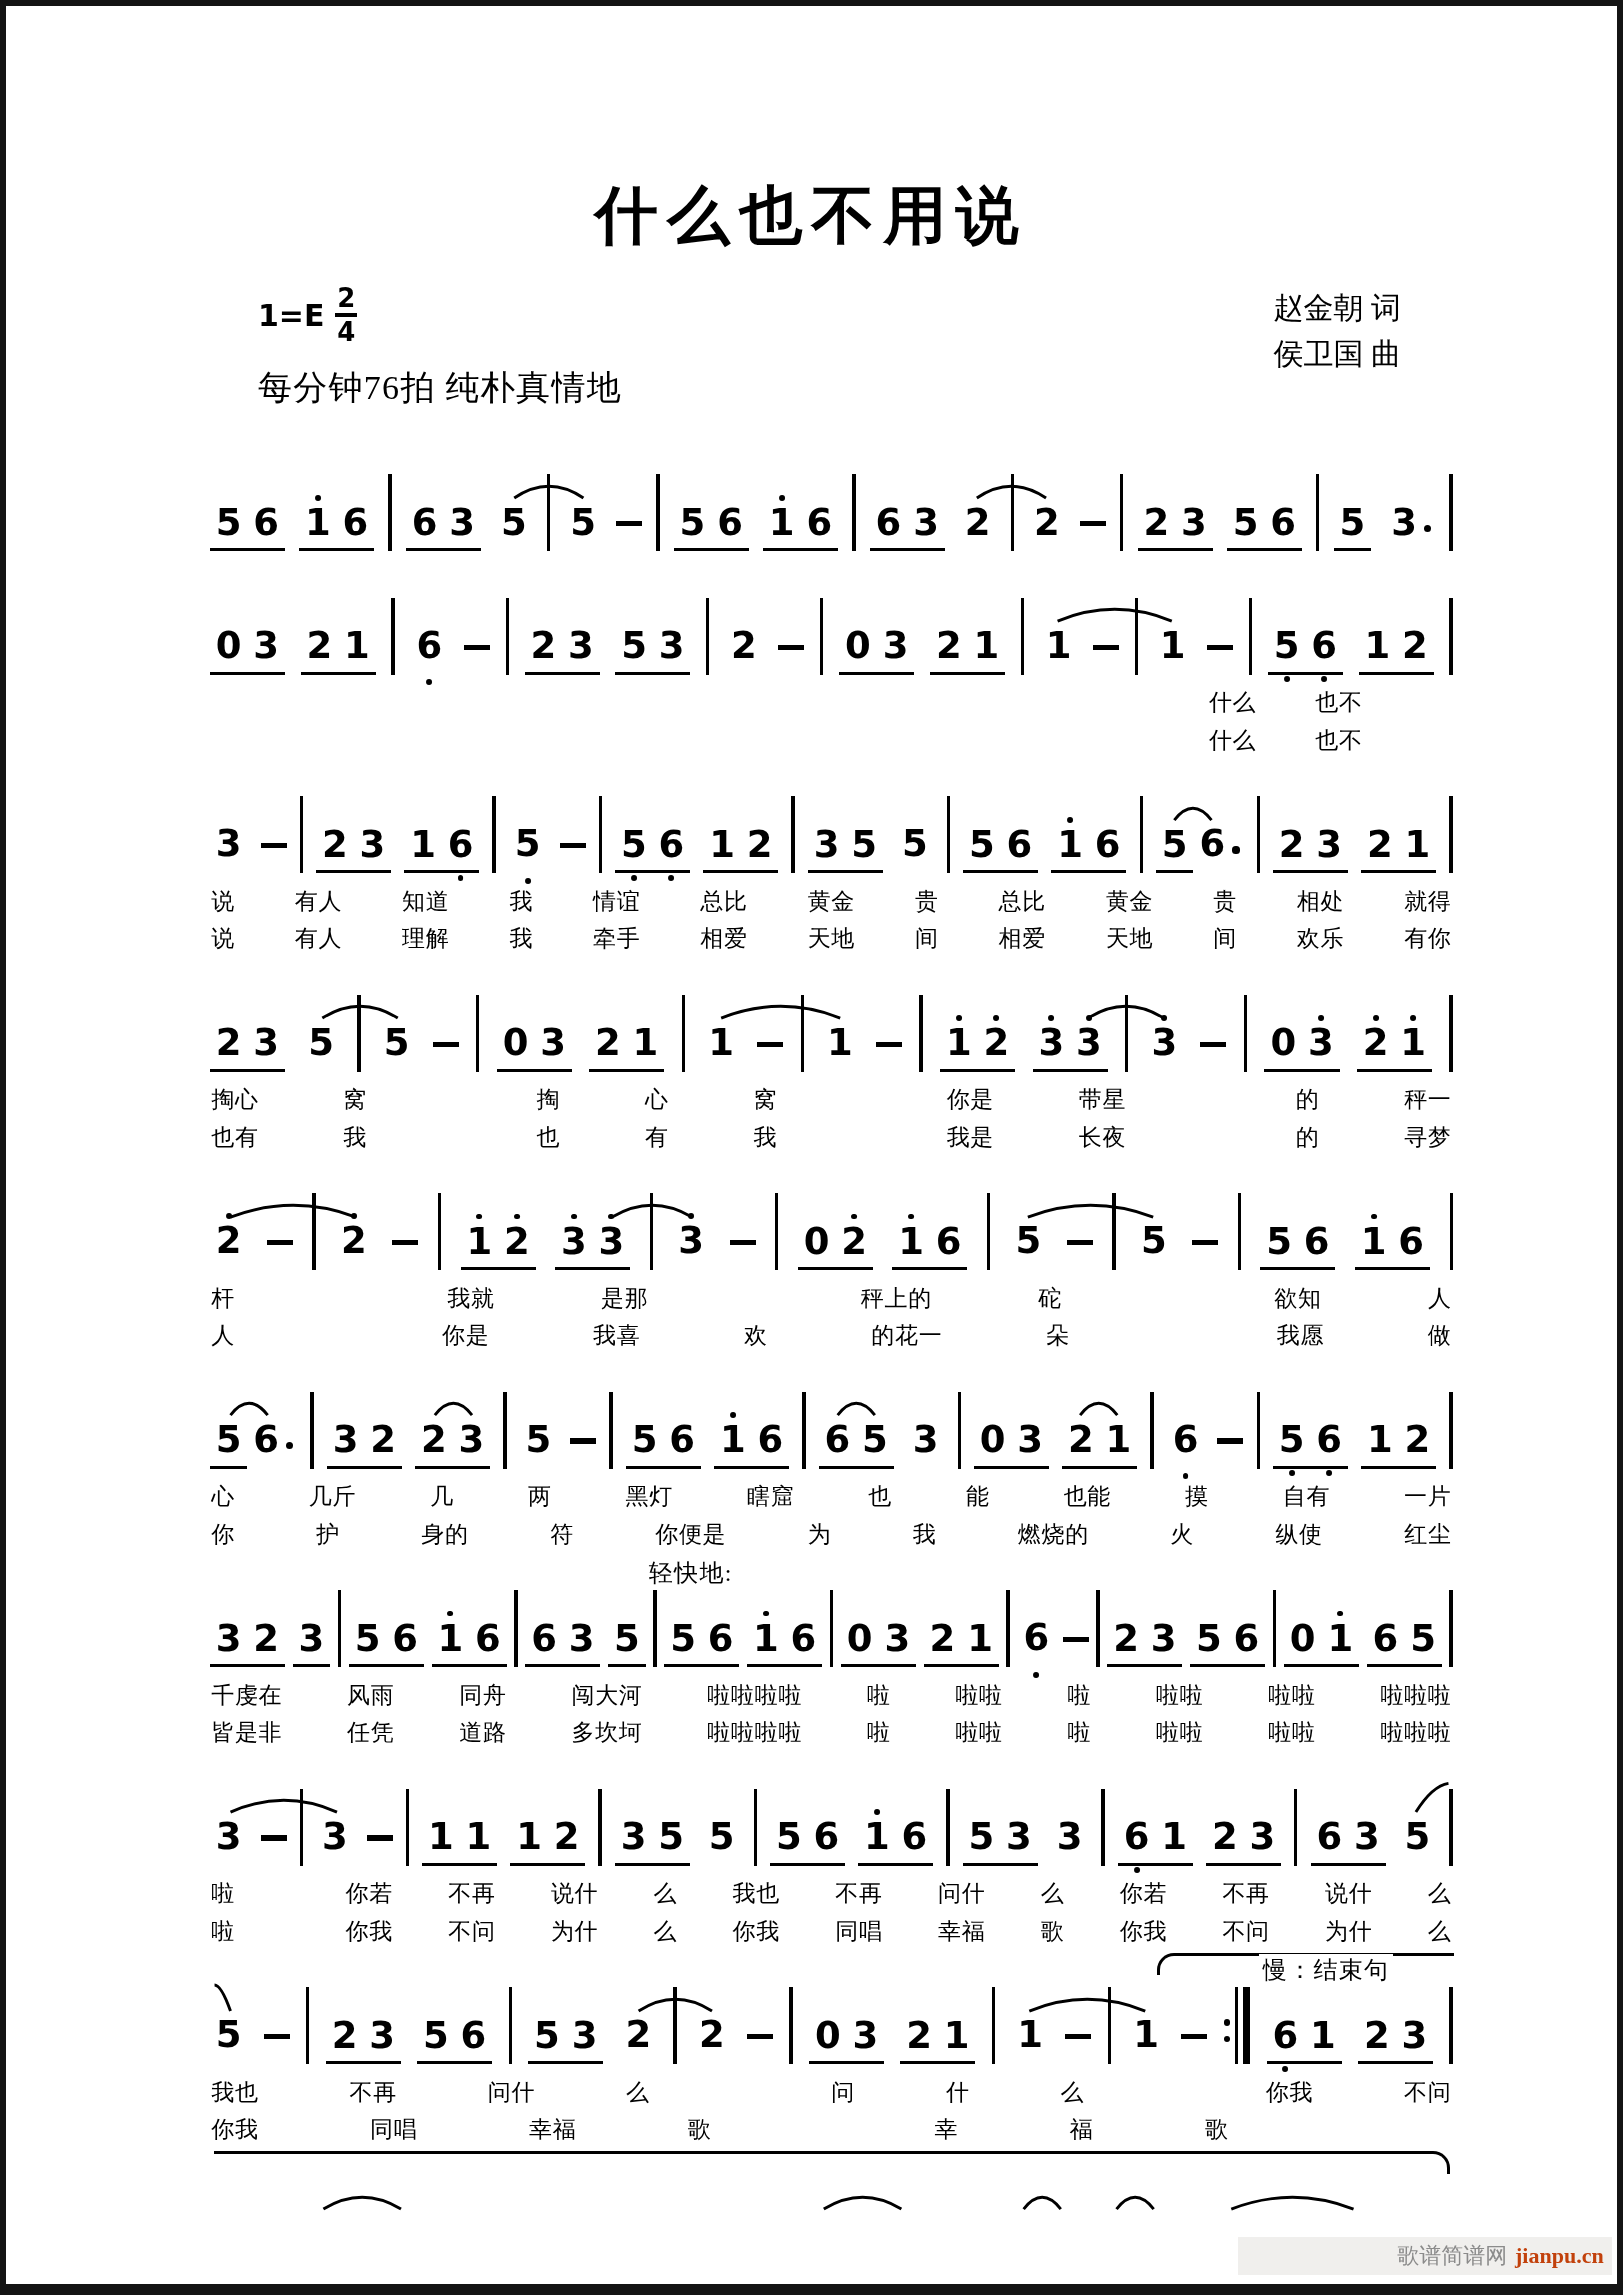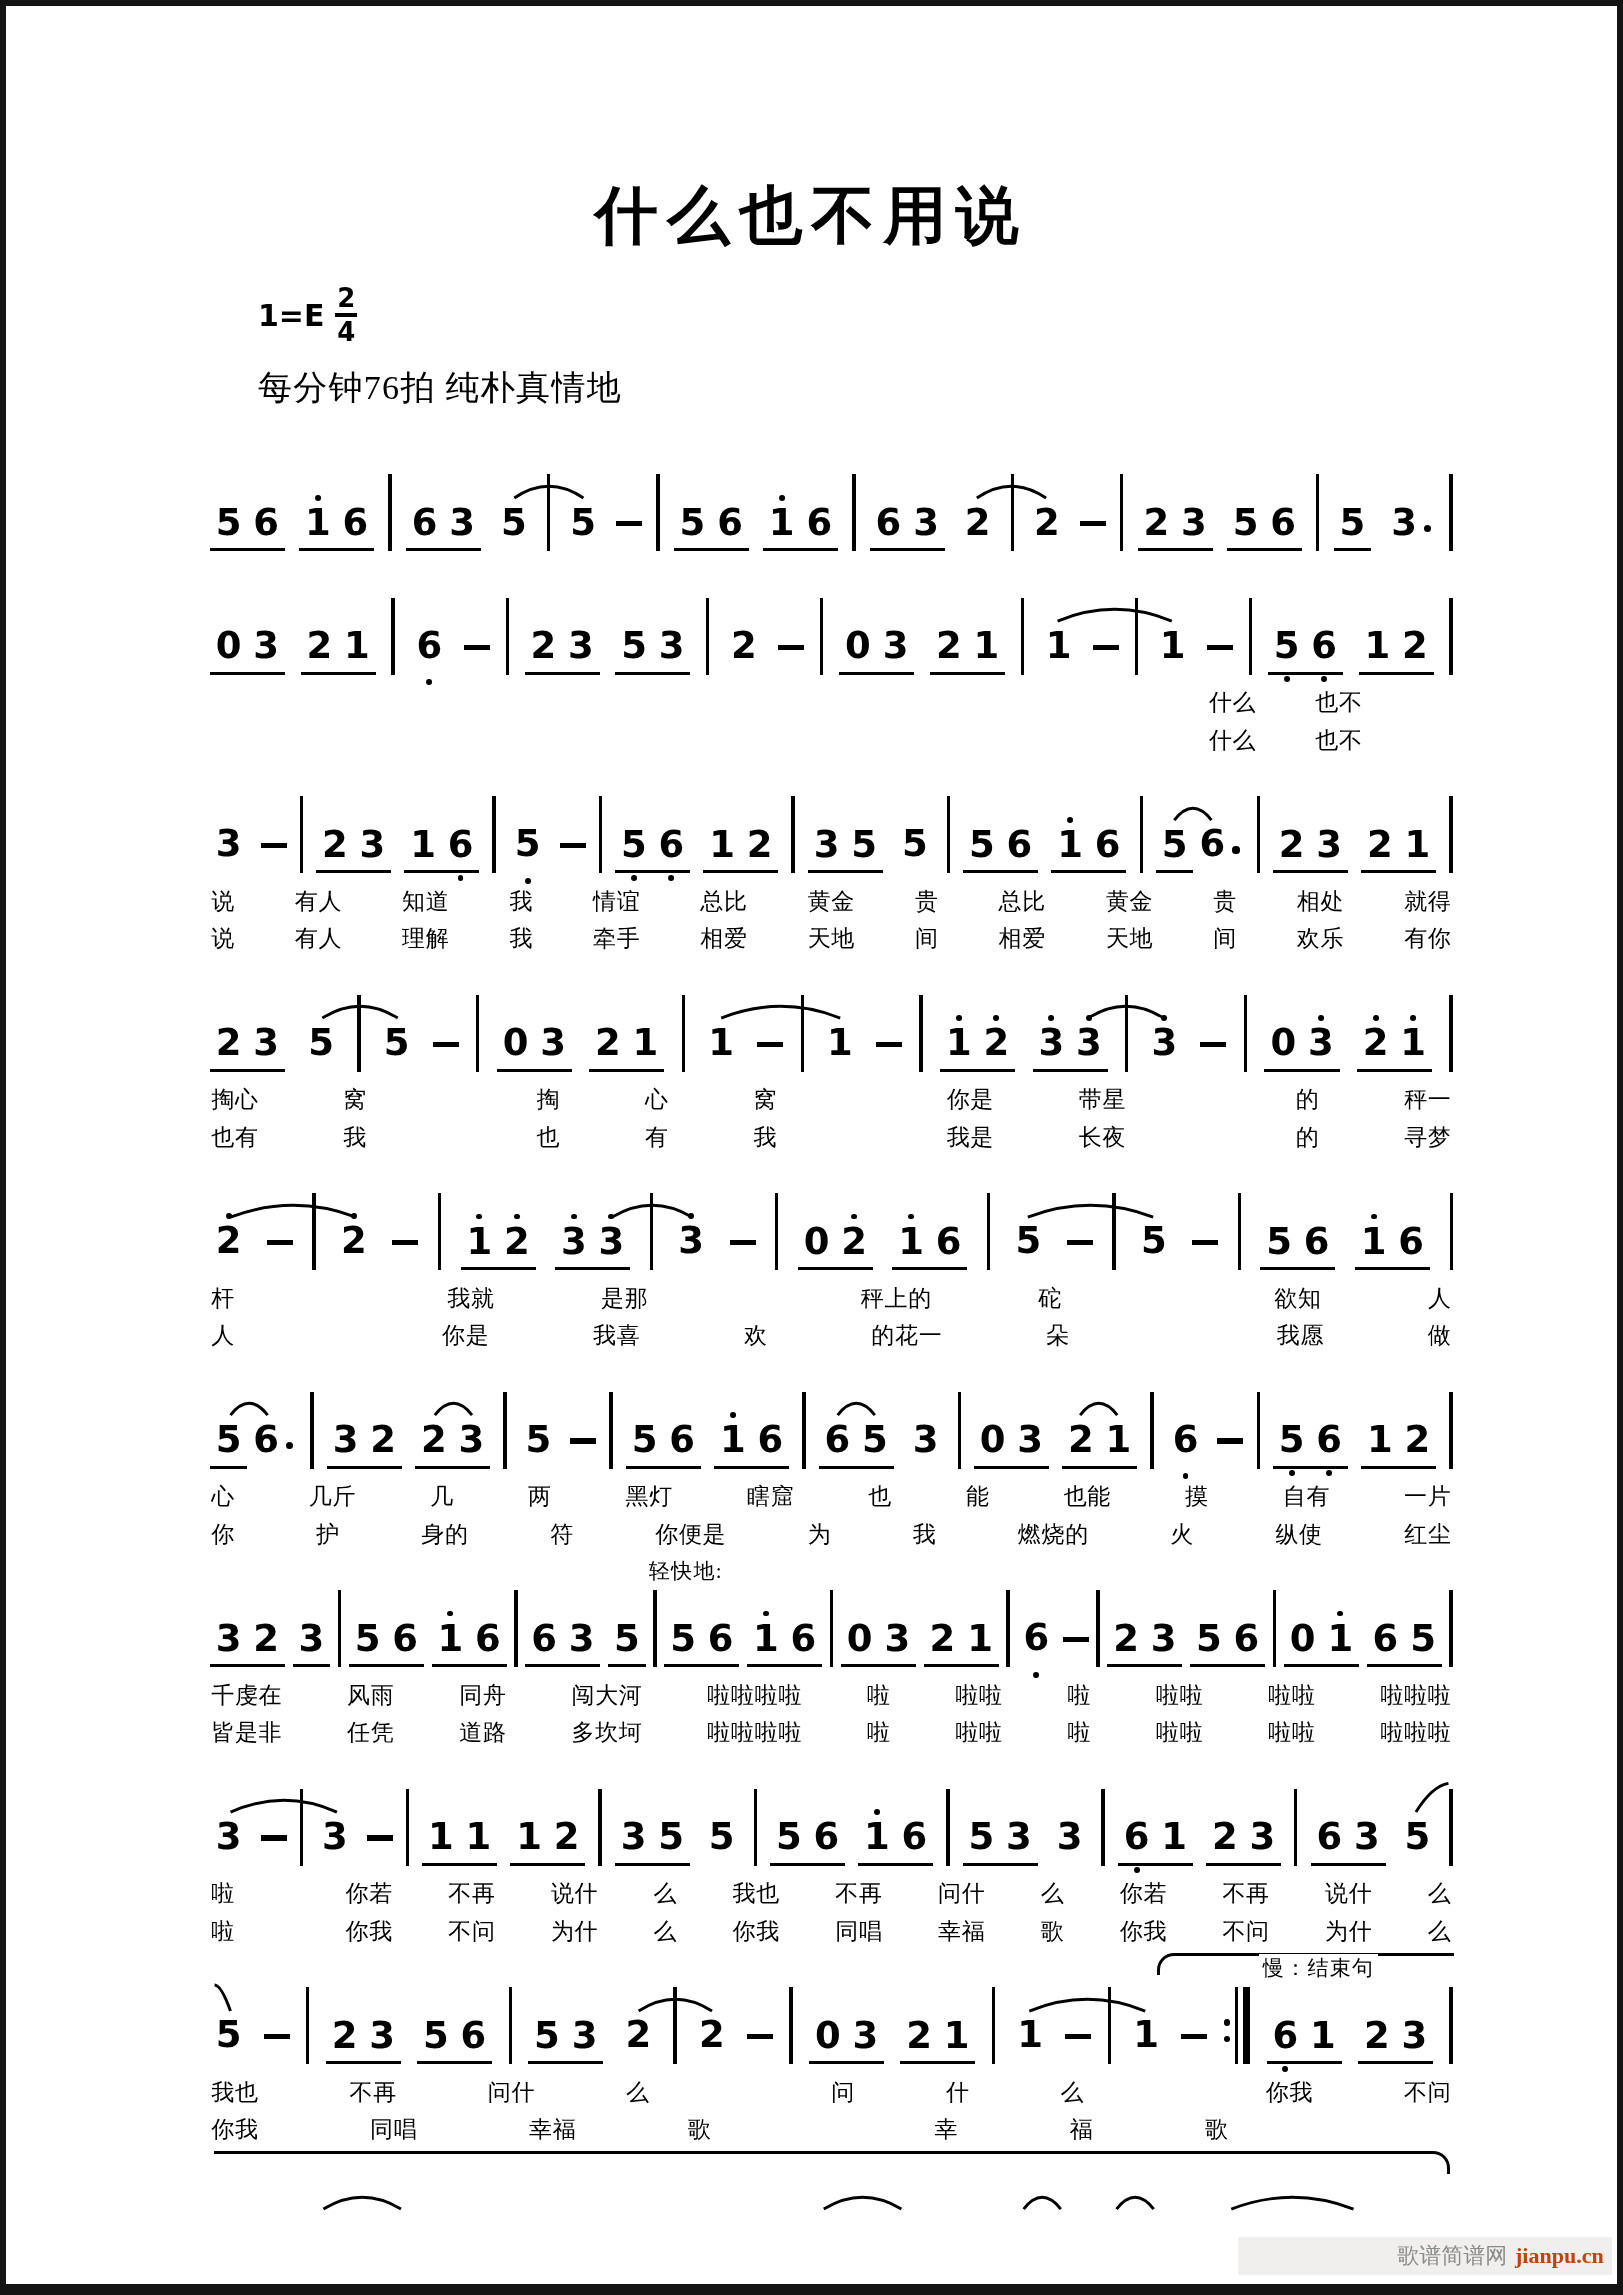--- a/index.html
+++ b/index.html
@@ -35,21 +35,21 @@
   .aug{width:7.2px;height:7.2px;border-radius:50%;background:#000;margin:0 3.9px 19.6px 1.3px;}
   .dash{width:26px;height:5.2px;background:#000;margin-bottom:25px;}
   .bar{width:3.3px;height:77px;background:#000;}
   .bar2{display:inline-flex;gap:5.2px;align-items:flex-end;}
   .bar2 .thin{width:3.3px;height:77px;background:#000;}
   .bar2 .thick{width:7.2px;height:77px;background:#000;}
   .rep{display:inline-flex;gap:4.6px;align-items:flex-end;}
   .repdots{display:flex;flex-direction:column;gap:9.8px;margin-bottom:22px;}
   .repdots i{display:block;width:6.5px;height:6.5px;border-radius:50%;background:#000;}
   .arcsvg{position:absolute;inset:0;pointer-events:none;}
-  .ann{position:absolute;top:1.3px;font-size:21px;color:#000;letter-spacing:1.3px;
+  .ann{position:absolute;top:1.3px;font-size:24px;color:#000;letter-spacing:1.3px;
        background:#fff;padding:0 3.9px;z-index:2;}
   .overline{position:absolute;height:19.6px;border-top:3.3px solid #000;}
   .overline.curl-left{border-left:3.3px solid #000;border-top-left-radius:17px;}
   .overline.curl-right{border-right:3.3px solid #000;border-top-right-radius:17px;}
   .lyr{display:flex;justify-content:space-between;font-size:23px;color:#000;
        padding:3.3px 1.3px;letter-spacing:0.7px;}
   .lyr span{white-space:pre;}
   .watermark{position:absolute;right:5.2px;bottom:9.2px;height:38px;width:366px;
              background:#f0efed;display:flex;align-items:center;justify-content:flex-end;
              padding-right:8px;font-size:22px;color:#8b8b8b;gap:7.8px;}
@@ -66,20 +66,24 @@
       <div class="keyrow">
         <span>1=E</span>
         <span class="frac">
           <span>2</span>
           <span class="fbar"></span>
           <span>4</span>
         </span>
       </div>
       <div class="temporow">每分钟76拍 纯朴真情地</div>
     </div>
+    <div class="meta-right">
+      <div>赵金朝  词</div>
+      <div>侯卫国  曲</div>
+    </div>
   </div>
 
   <div class="score" id="score">
       <div class="line">
         <div class="nwrap">
           <div class="nrow">
             <span class="grp">
               <span class="note u">5</span>
               <span class="note u">6</span>
             </span>

